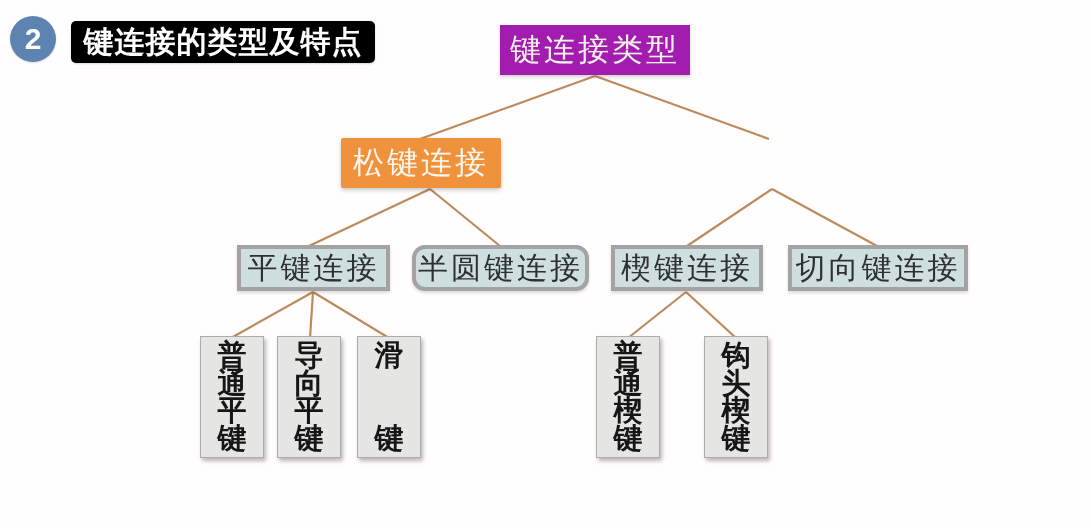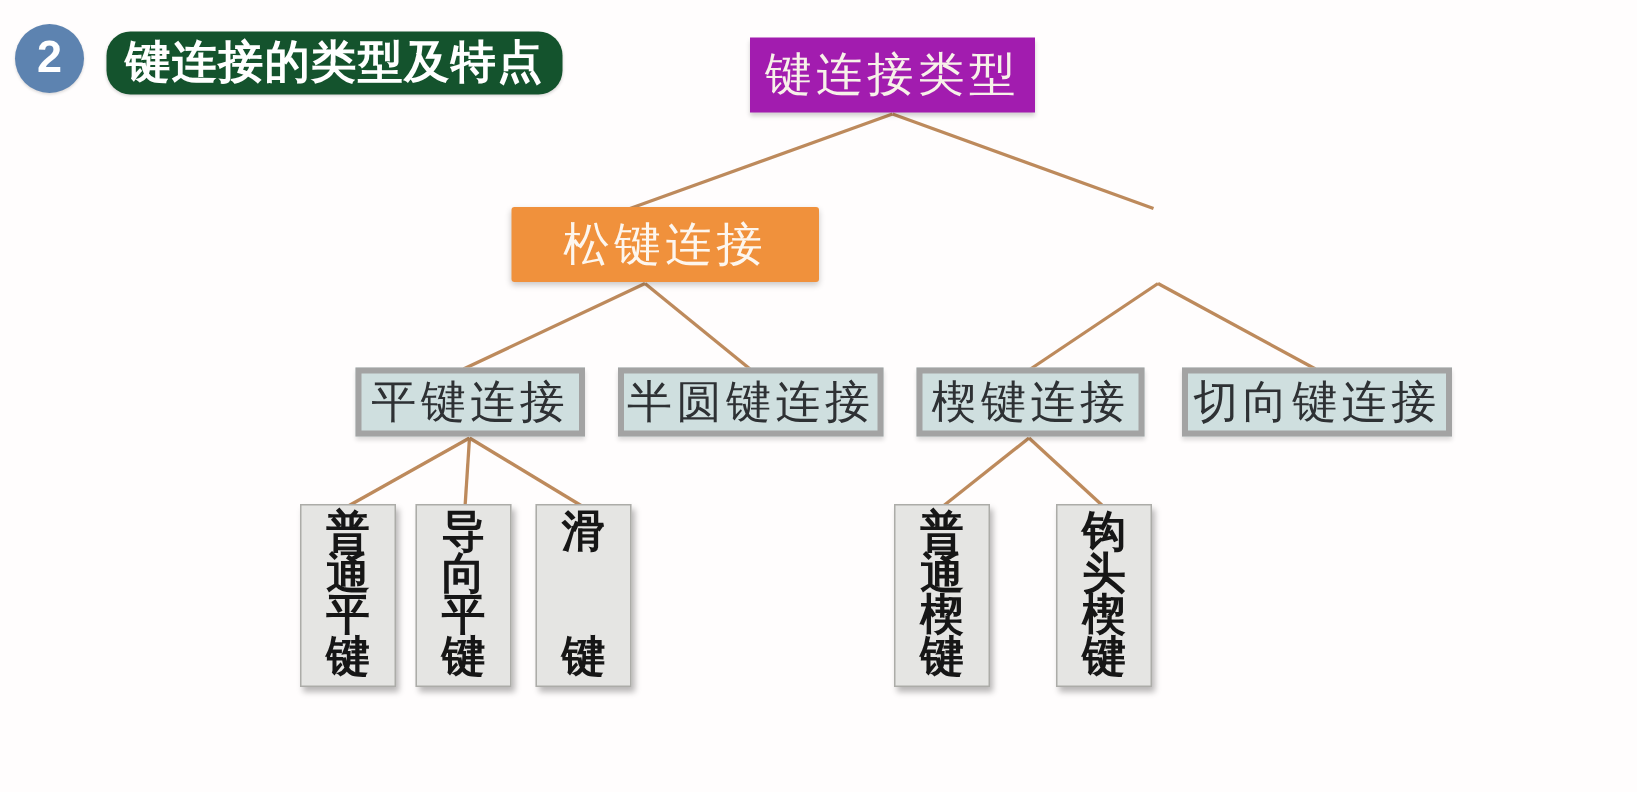--- a/index.html
+++ b/index.html
@@ -23,26 +23,26 @@
     background: #5d83b0;
     color: #ffffff;
     font-size: 30px; font-weight: bold;
     display: flex; align-items: center; justify-content: center;
     box-shadow: 0 1px 2px rgba(0,0,0,0.15);
   }
   .banner {
     position: absolute;
     left: 71px; top: 21px;
     width: 304px; height: 42px;
-    background: #14532d;
-    border-radius: 16px;
+    background: #000000;
+    border-radius: 5px;
     color: #ffffff;
     font-size: 30px; font-weight: bold;
     letter-spacing: 1px;
-    display: flex; justify-content: center;
+    display: flex; align-items: center; justify-content: center;
     box-shadow: 0 1px 2px rgba(0,0,0,0.15);
   }
   
   .node {
     position: absolute;
     display: flex; align-items: center; justify-content: center;
     box-sizing: border-box;
     font-family: "Liberation Serif", serif;
     letter-spacing: 3px;
     white-space: nowrap;
@@ -55,32 +55,32 @@
     box-shadow: 0 2px 3px rgba(0,0,0,0.18);
   }
   .branch-node {
     top: 138px; height: 50px;
     background: #f0913c;
     color: #fdf6ee;
     font-size: 31px;
     box-shadow: 0 2px 4px rgba(0,0,0,0.22);
     border-radius: 2px;
   }
-  .branch-loose { left: 341px; width: 205px; justify-content: center; }
+  .branch-loose { left: 341px; width: 160px; justify-content: center; }
   .branch-tight { left: 688px; width: 169px; }
   .subtype-node {
     top: 245px; height: 46px;
     background: #cfdfdf;
     border: 4px solid #a3a3a3;
     color: #2e3134;
     font-size: 30px;
     box-shadow: 0 2px 3px rgba(0,0,0,0.14);
   }
   .subtype-flat       { left: 237px; width: 153px; }
-  .subtype-woodruff   { left: 412px; width: 177px; }
+  .subtype-woodruff   { left: 412px; width: 177px; border-radius: 13px; }
   .subtype-wedge      { left: 611px; width: 152px; }
   .subtype-tangential { left: 788px; width: 180px; }
   
   .leaf-node {
     position: absolute;
     top: 336px; width: 64px; height: 122px;
     background: #e5e5e3;
     border: 1px solid #acaca8;
     box-sizing: border-box;
     box-shadow: 2px 3px 4px rgba(0,0,0,0.28);

